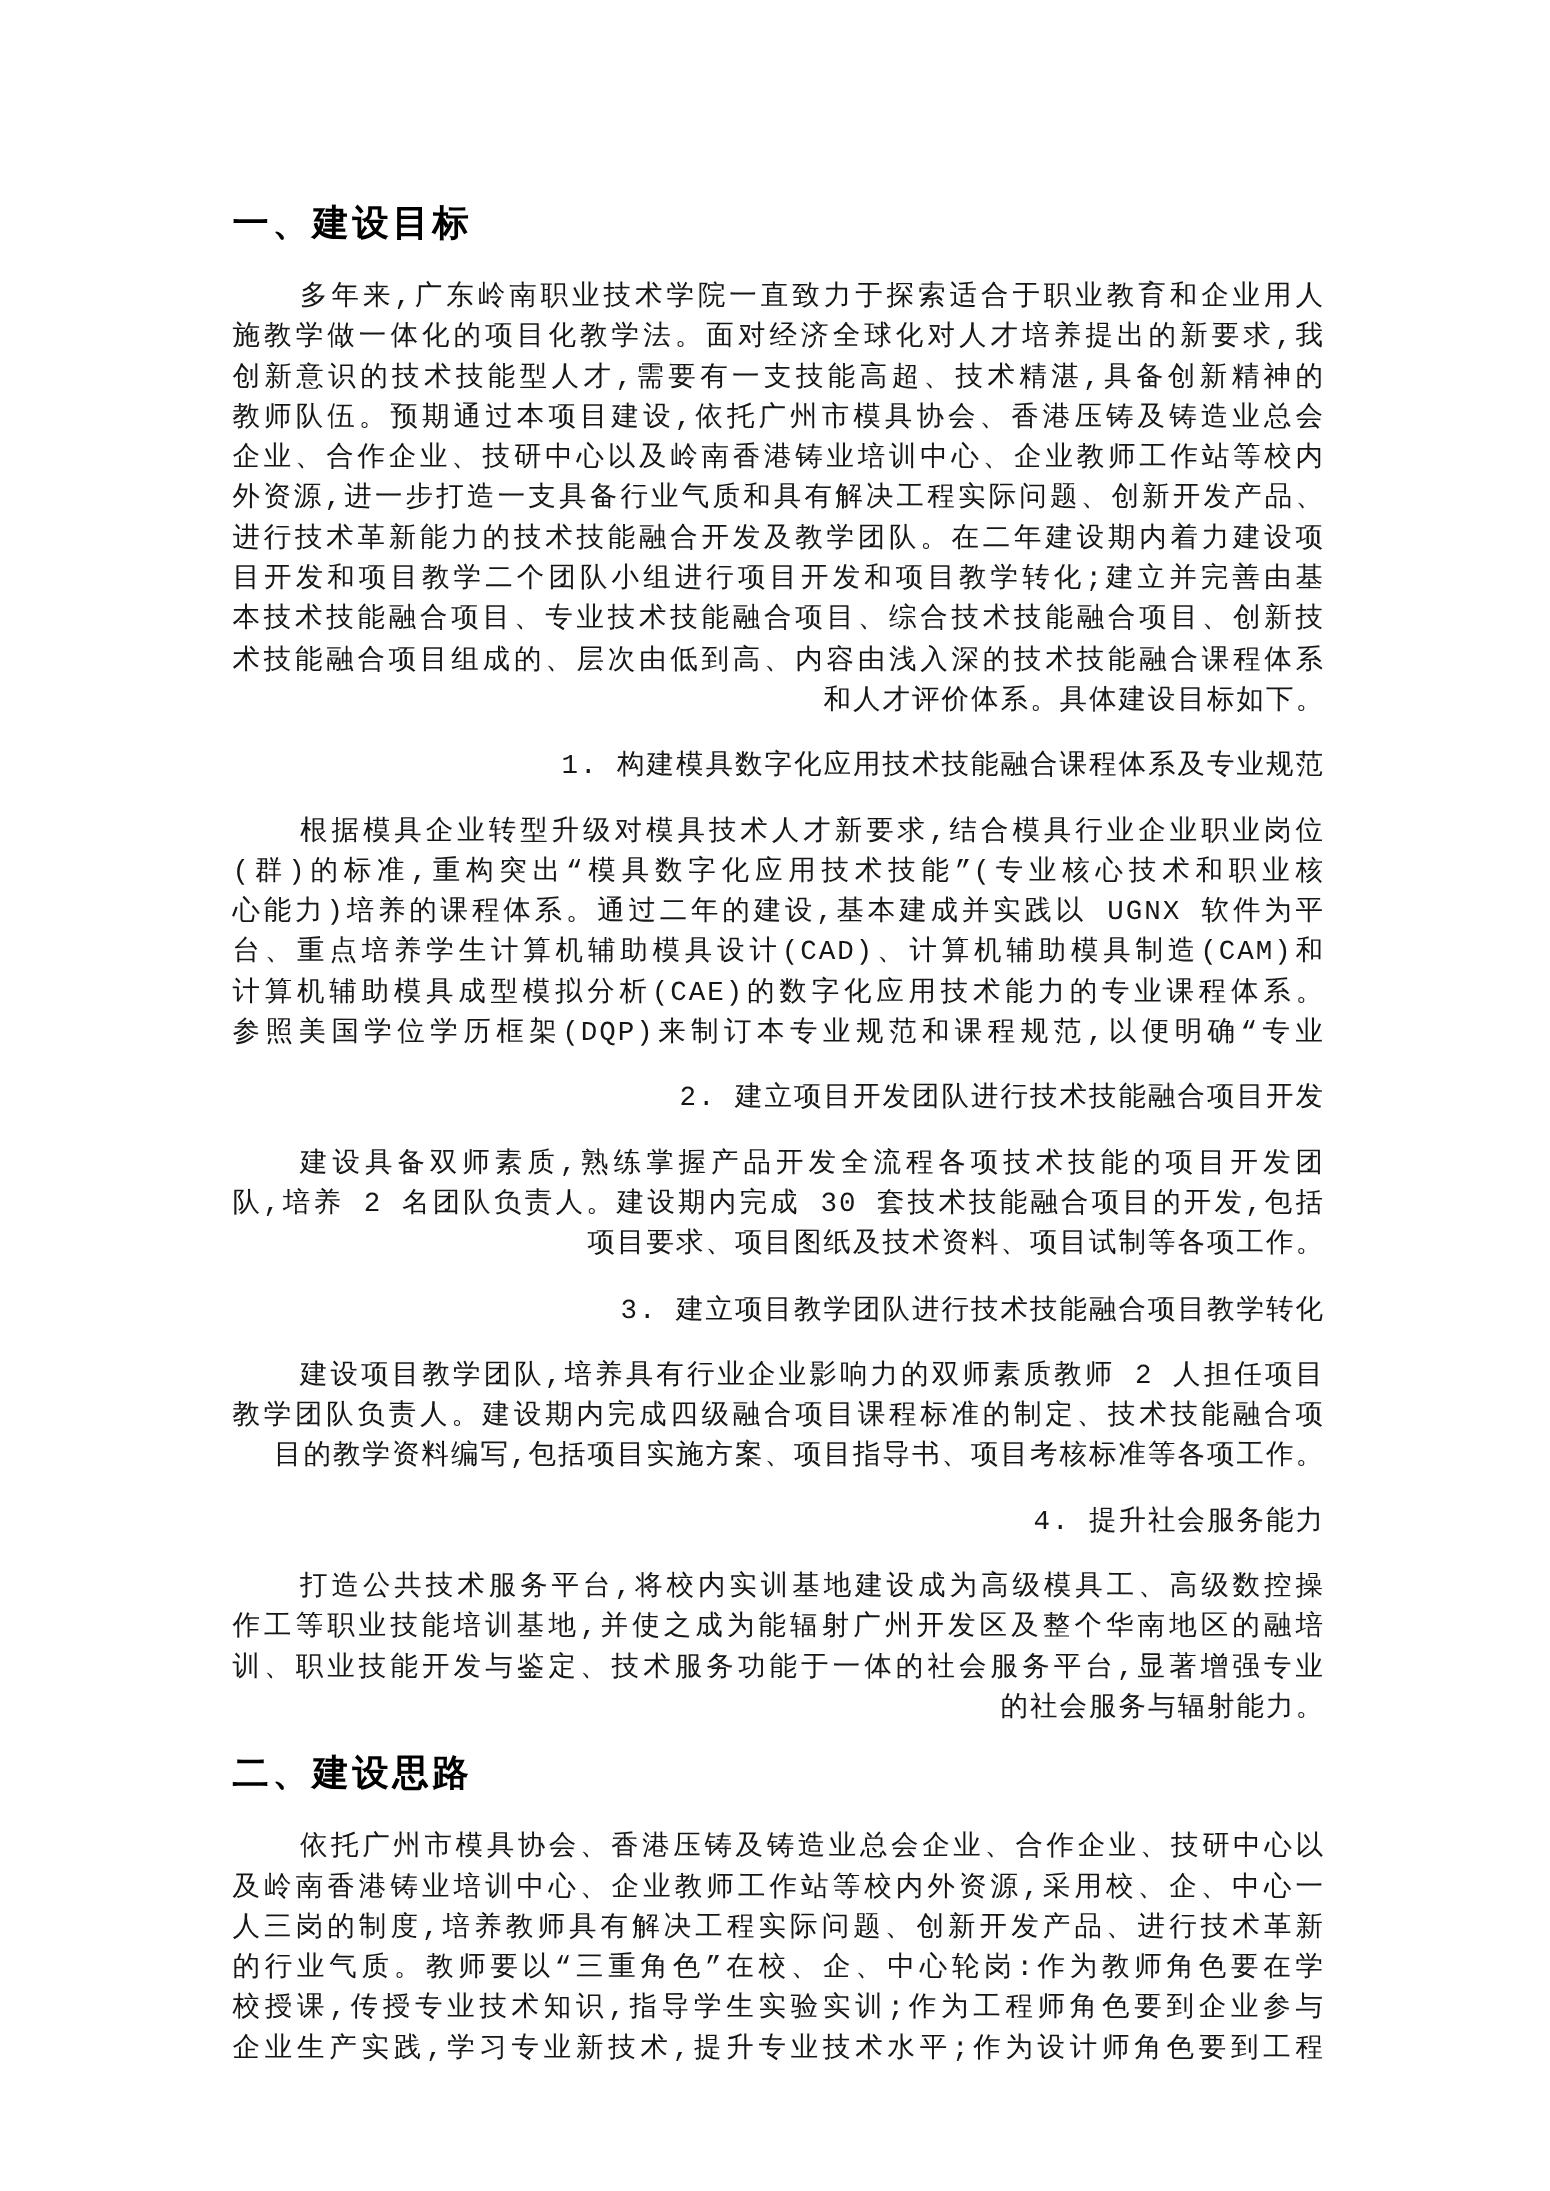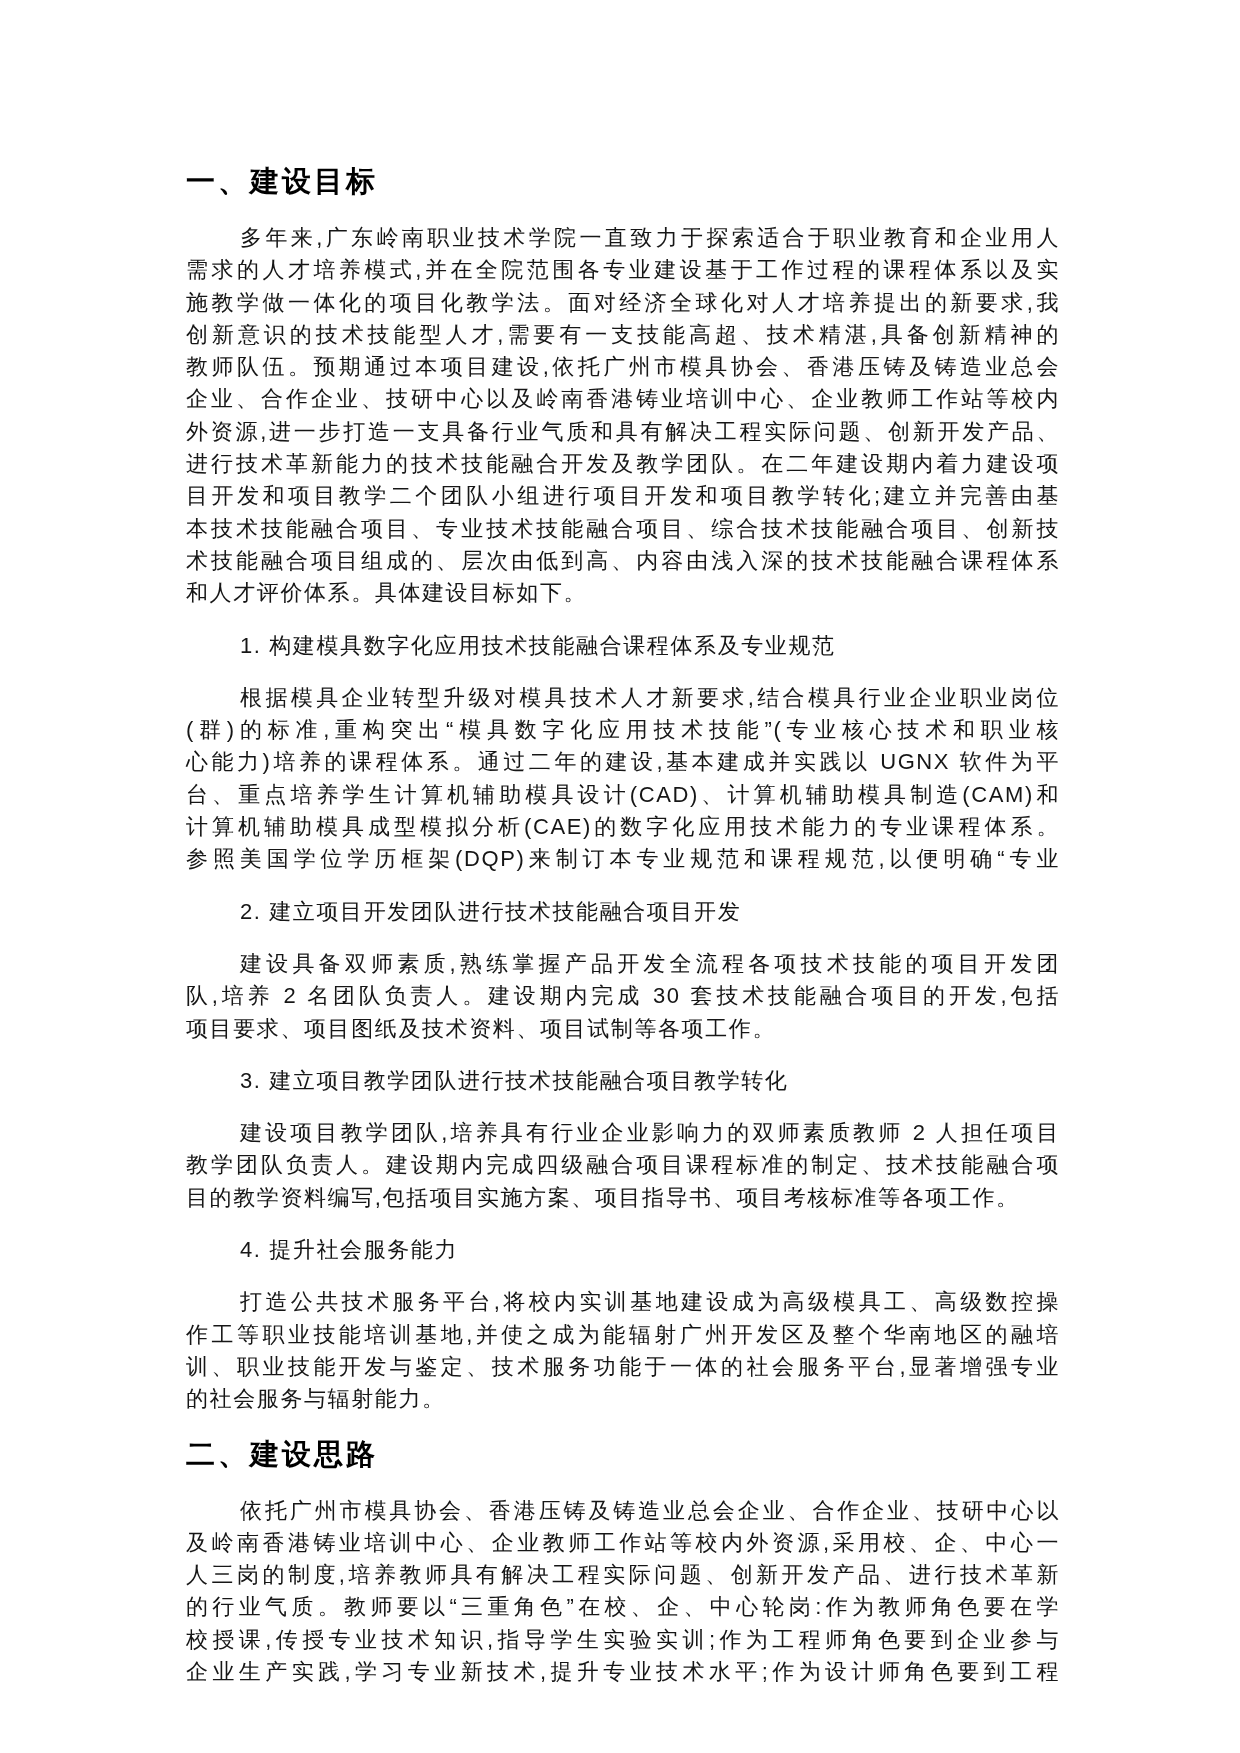--- a/index.html
+++ b/index.html
@@ -2,21 +2,21 @@
 <html><head>
 <meta charset="utf-8">
 <style>
   html,body{margin:0;padding:0;background:#ffffff;}
   .page{
     position:relative;
     width:1240px;
     height:1753px;
     background:#ffffff;
     overflow:hidden;
-    font-family:Liberation Sans, sans-serif;
+    font-family:Liberation Mono, monospace;
     color:#161616;
   }
   .content{
     position:absolute;
     left:186px;
     top:160px;
     width:874px;
   }
   .h{
     font-size:29px;
@@ -29,40 +29,39 @@
   }
   .h.h-later{
     margin-top:17px;
     margin-bottom:8px;
   }
   .ln{
     font-size:22px;
     line-height:32.3px;
     height:32.3px;
     letter-spacing:1.6px;
-    text-align:left;
+    text-align:right;
     overflow:visible;
   }
   .ln.indent{
     padding-left:54px;
     margin-top:20px;
   }
   .ln.fill{
     text-align:justify;
     text-align-last:justify;
   }
 </style>
 </head>
 <body>
 
 <div class="page">
   <div class="content">
       <div class="h">一、建设目标</div>
       <div class="ln indent fill">多年来,广东岭南职业技术学院一直致力于探索适合于职业教育和企业用人</div>
-      <div class="ln fill">需求的人才培养模式,并在全院范围各专业建设基于工作过程的课程体系以及实</div>
       <div class="ln fill">施教学做一体化的项目化教学法。面对经济全球化对人才培养提出的新要求,我</div>
       <div class="ln fill">创新意识的技术技能型人才,需要有一支技能高超、技术精湛,具备创新精神的</div>
       <div class="ln fill">教师队伍。预期通过本项目建设,依托广州市模具协会、香港压铸及铸造业总会</div>
       <div class="ln fill">企业、合作企业、技研中心以及岭南香港铸业培训中心、企业教师工作站等校内</div>
       <div class="ln fill">外资源,进一步打造一支具备行业气质和具有解决工程实际问题、创新开发产品、</div>
       <div class="ln fill">进行技术革新能力的技术技能融合开发及教学团队。在二年建设期内着力建设项</div>
       <div class="ln fill">目开发和项目教学二个团队小组进行项目开发和项目教学转化;建立并完善由基</div>
       <div class="ln fill">本技术技能融合项目、专业技术技能融合项目、综合技术技能融合项目、创新技</div>
       <div class="ln fill">术技能融合项目组成的、层次由低到高、内容由浅入深的技术技能融合课程体系</div>
       <div class="ln">和人才评价体系。具体建设目标如下。</div>

